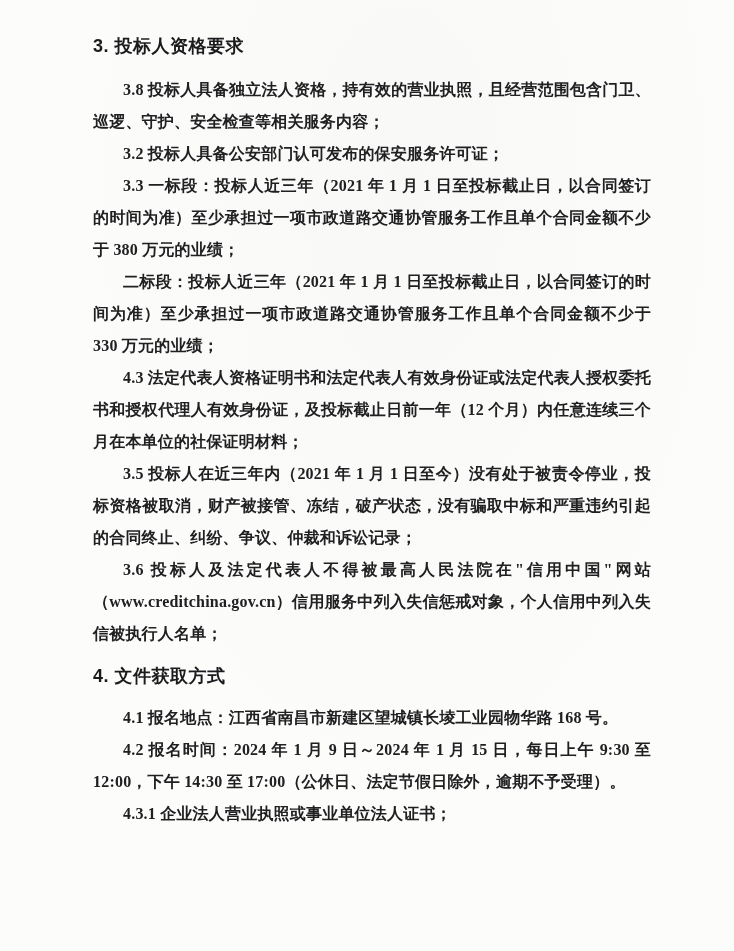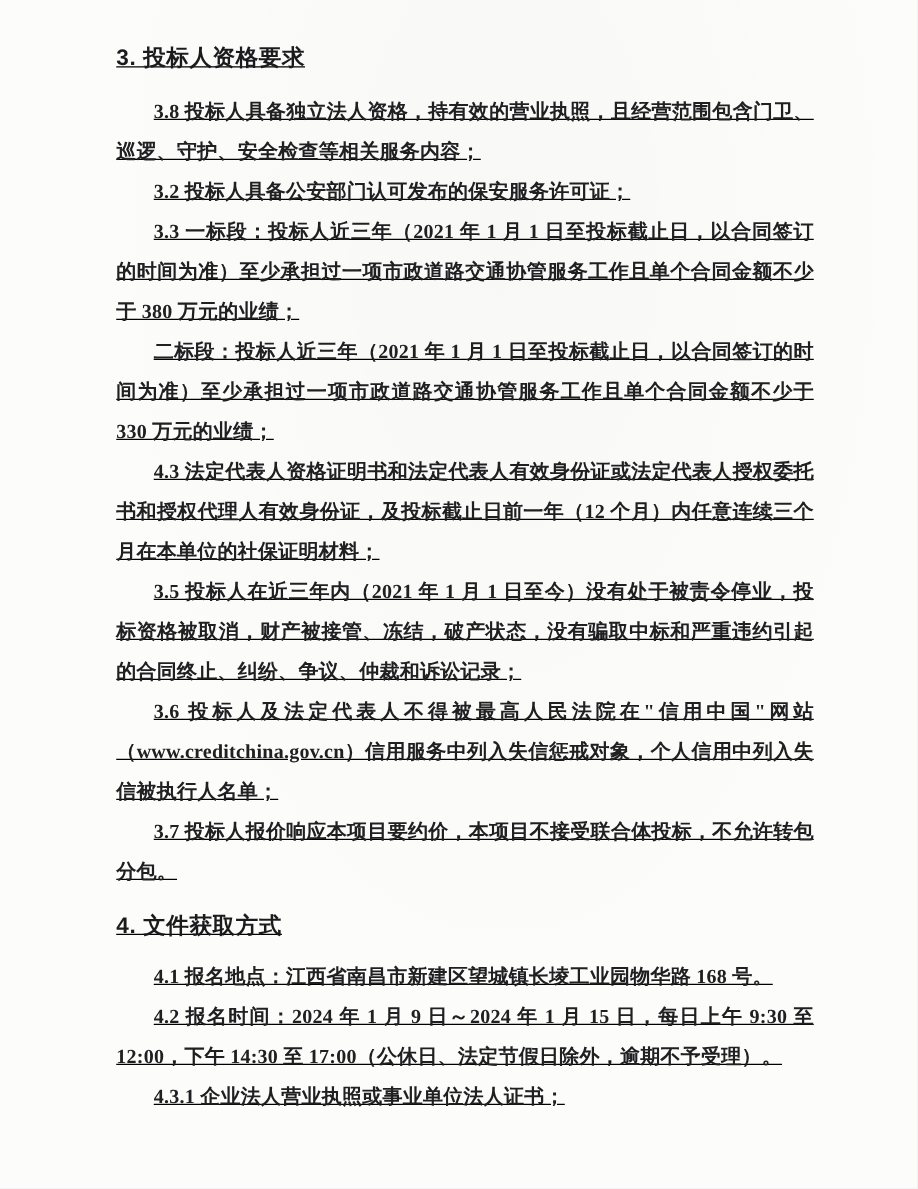--- a/index.html
+++ b/index.html
@@ -42,39 +42,37 @@
     font-size: 16px;
     line-height: 32px;
     color: #202022;
     margin: 0;
     text-align: justify;
     text-indent: 30px;
     letter-spacing: 0.2px;
   }
   section {
     display: block;
-    text-decoration: underline;
   }
 </style>
 </head>
 <body>
 
 <div class="page">
   <div class="content">
 
     <section>
       <h2 class="section-heading">3. 投标人资格要求</h2>
       <p class="para">3.8 投标人具备独立法人资格，持有效的营业执照，且经营范围包含门卫、巡逻、守护、安全检查等相关服务内容；</p>
       <p class="para">3.2 投标人具备公安部门认可发布的保安服务许可证；</p>
       <p class="para">3.3 一标段：投标人近三年（2021 年 1 月 1 日至投标截止日，以合同签订的时间为准）至少承担过一项市政道路交通协管服务工作且单个合同金额不少于 380 万元的业绩；</p>
       <p class="para">二标段：投标人近三年（2021 年 1 月 1 日至投标截止日，以合同签订的时间为准）至少承担过一项市政道路交通协管服务工作且单个合同金额不少于 330 万元的业绩；</p>
       <p class="para">4.3 法定代表人资格证明书和法定代表人有效身份证或法定代表人授权委托书和授权代理人有效身份证，及投标截止日前一年（12 个月）内任意连续三个月在本单位的社保证明材料；</p>
       <p class="para">3.5 投标人在近三年内（2021 年 1 月 1 日至今）没有处于被责令停业，投标资格被取消，财产被接管、冻结，破产状态，没有骗取中标和严重违约引起的合同终止、纠纷、争议、仲裁和诉讼记录；</p>
       <p class="para">3.6 投标人及法定代表人不得被最高人民法院在"信用中国"网站（www.creditchina.gov.cn）信用服务中列入失信惩戒对象，个人信用中列入失信被执行人名单；</p>
-      <p class="para">3.7 投标人报价响应本项目要约价，本项目不接受联合体投标，不允许转包分包。</p>
     </section>
 
     <section>
       <h2 class="section-heading second">4. 文件获取方式</h2>
       <p class="para">4.1 报名地点：江西省南昌市新建区望城镇长堎工业园物华路 168 号。</p>
       <p class="para">4.2 报名时间：2024 年 1 月 9 日～2024 年 1 月 15 日，每日上午 9:30 至 12:00，下午 14:30 至 17:00（公休日、法定节假日除外，逾期不予受理）。</p>
       <p class="para">4.3.1 企业法人营业执照或事业单位法人证书；</p>
 
     </section>
 

